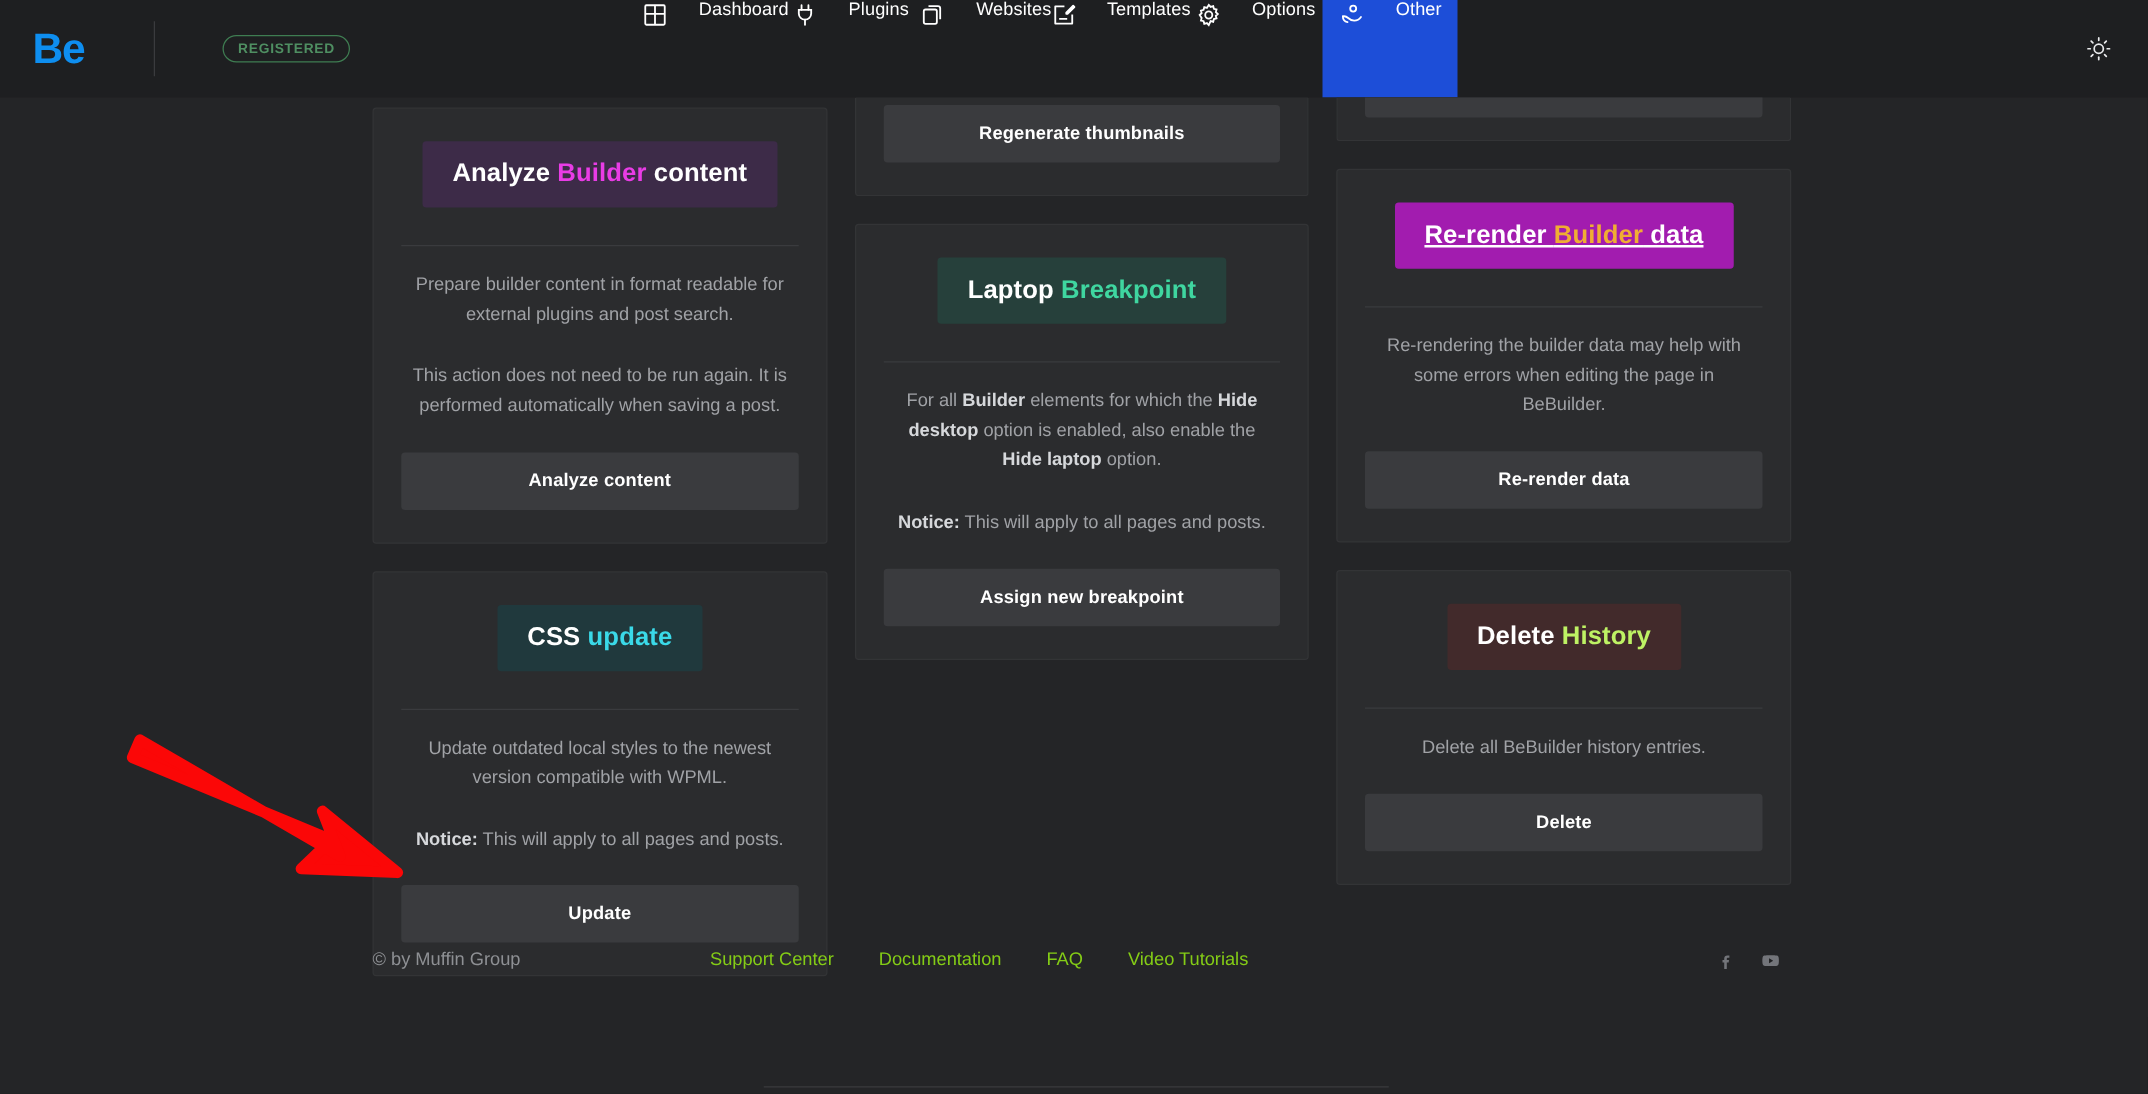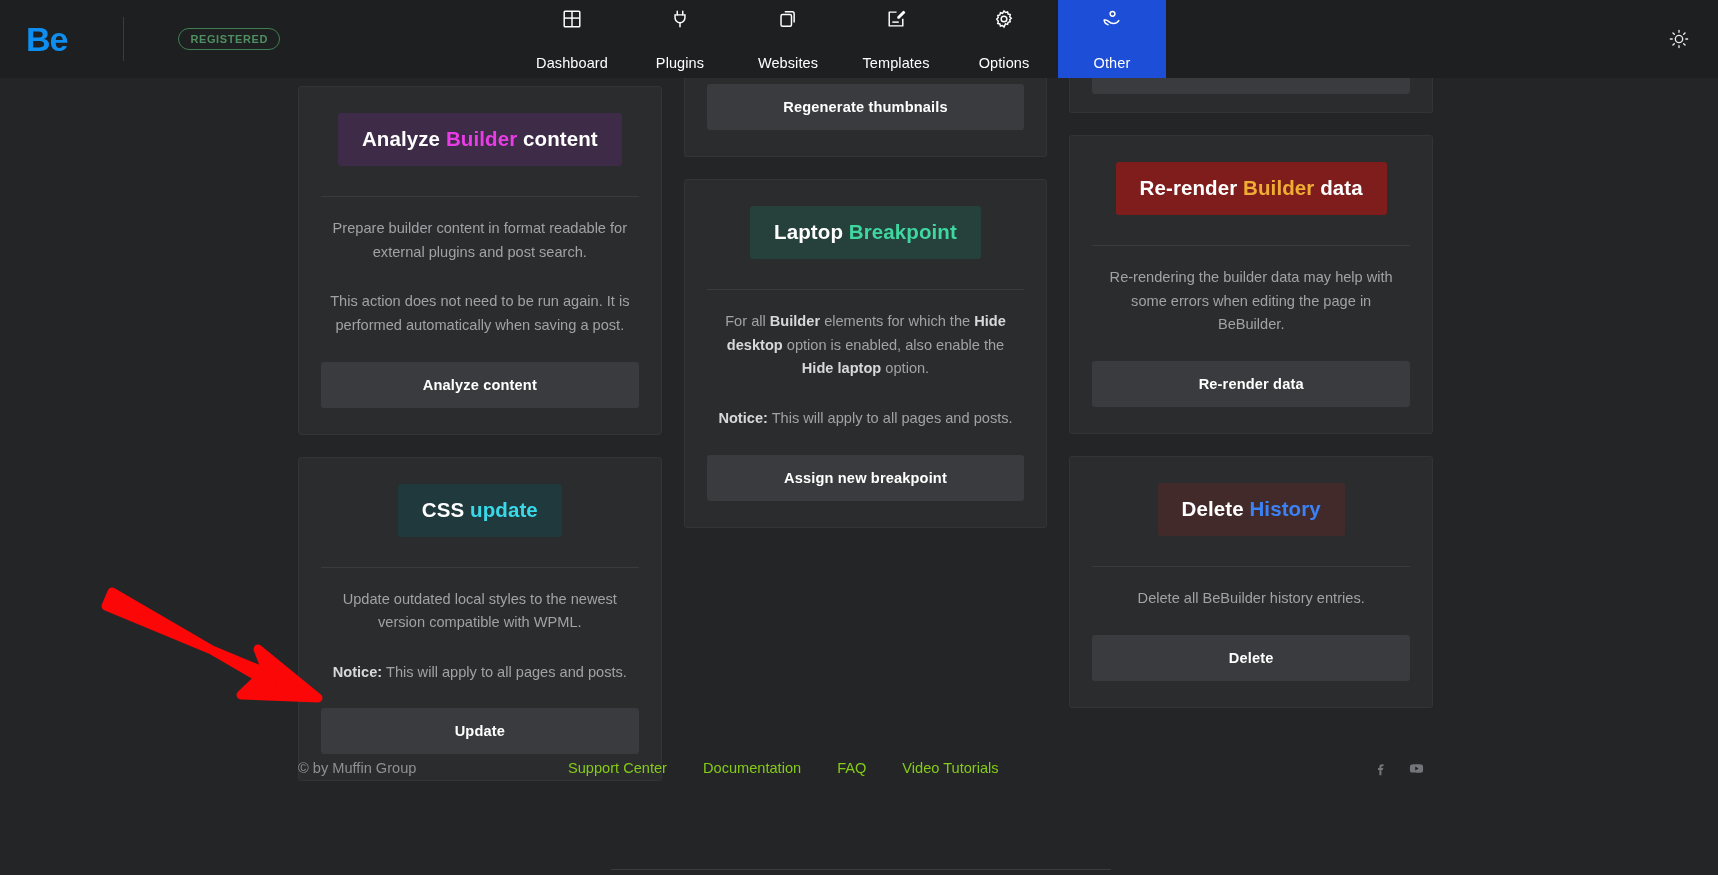--- a/index.html
+++ b/index.html
@@ -47,22 +47,22 @@
   }
 
   .nav {
     position: absolute;
     left: 518px; top: 0;
     height: 78px;
     display: flex; align-items: stretch;
   }
   .nav-item {
     width: 108px;
-    display: flex; flex-direction: column;
-    align-items: center; justify-content: center;
+    display: flex; 
+    justify-content: center;
     gap: 24px;
     color: #ffffff;
     cursor: pointer;
   }
   .nav-item.active { background: #1d4ed8; }
   .nav-item .nav-ico { height: 23px; display:flex; align-items:center; justify-content:center; }
   .nav-item .nav-lbl { font-size: 14.5px; letter-spacing: .1px; }
 
   .theme-toggle {
     position: absolute;
@@ -112,24 +112,24 @@
     border-radius: 3px;
     text-align: center;
     white-space: nowrap;
   }
   .t-purple { background: #3d2b48; }
   .t-purple .accent { color: #e93ce6; }
   .t-teal   { background: #20393d; }
   .t-teal   .accent { color: #3ad9e8; }
   .t-green  { background: #26403b; }
   .t-green  .accent { color: #3fd6a0; }
-  .t-amber  { background: #7f1d1d; }
+  .t-amber  { background: #a21caf; text-decoration: underline; }
   .t-amber  .accent { color: #f0ad33; }
   .t-red    { background: #422a2b; }
-  .t-red    .accent { color: #3b82f6; margin-top: 36px; }
+  .t-red    .accent { color: #bef264; margin-top: 36px; }
 
   .divider {
     width: 100%; height: 1px;
     background: #3a3b3e;
     margin: 30px 0 0;
   }
 
   .card-body {
     width: 100%;
     text-align: center;

